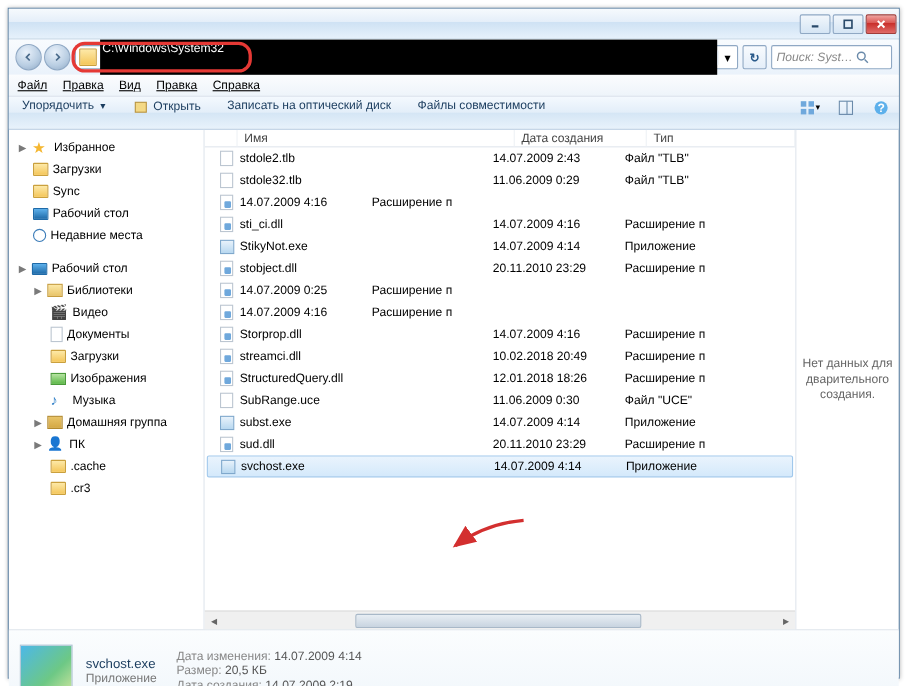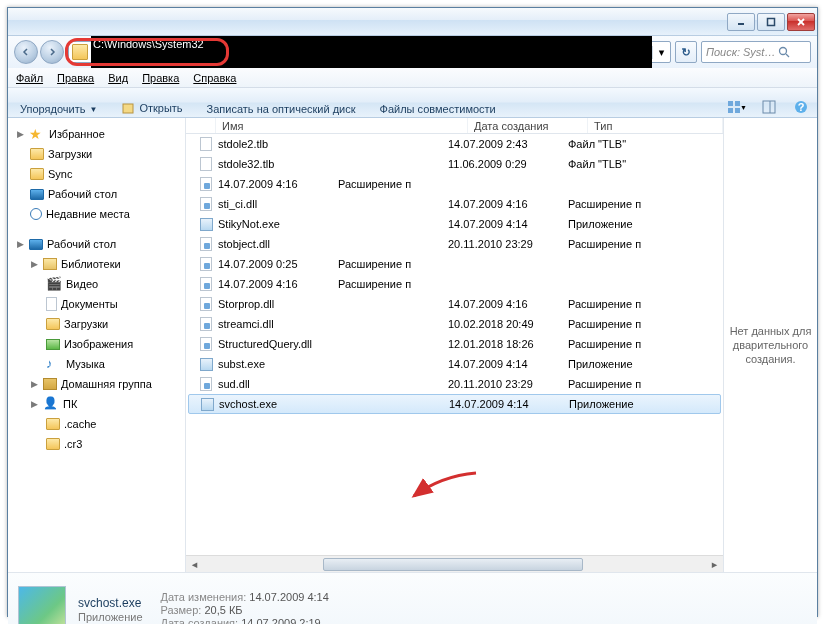--- a/index.html
+++ b/index.html
@@ -17,21 +17,21 @@
 .addr-icon{width:16px;height:16px;margin:0 3px;background:linear-gradient(#fde9a8,#f4c65a);border:1px solid #caa03d;border-radius:1px}
 .addr-text{flex:1;padding:0 2px;background:#000000;color:#fff;height:32px;line-height:16px}
 .addr-drop{width:18px;border-left:1px solid #cfd9e4;display:flex;align-items:center;justify-content:center}
 .refresh{width:22px;height:22px;border:1px solid #8fa8c4;border-radius:2px;background:linear-gradient(#f8fbfe,#e4eef9);display:flex;align-items:center;justify-content:center;color:#2a5a8a;font-weight:bold}
 .search{width:110px;height:22px;border:1px solid #8fa8c4;border-radius:2px;background:#fff;display:flex;align-items:center;padding:0 4px;color:#888;font-style:italic;gap:3px}
 .search svg{flex-shrink:0}
 .search span{overflow:hidden;text-overflow:ellipsis;white-space:nowrap}
 .menubar{height:20px;display:flex;align-items:center;padding:0 8px;gap:14px;background:linear-gradient(#fbfcfe,#eef4fa);border-bottom:1px solid #d4dde8}
 .menubar span{cursor:default}
 .menubar .u{text-decoration:underline}
-.toolbar{height:30px;display:flex;align-items:flex-end;padding:0 6px;gap:12px;background:linear-gradient(#f4f9fe,#e3eef9 48%,#d5e6f5 52%,#e8f2fb);border-bottom:1px solid #b8cde2}
+.toolbar{height:30px;display:flex;align-items:flex-start;padding:0 6px;gap:12px;background:linear-gradient(#f4f9fe,#e3eef9 48%,#d5e6f5 52%,#e8f2fb);border-bottom:1px solid #b8cde2}
 .tbtn{display:flex;align-items:center;gap:4px;padding:2px 6px;color:#1a3c5e;cursor:default}
 .tbtn .drop{font-size:8px;color:#1a3c5e}
 .tspacer{flex:1}
 .ticon{width:20px;height:20px;display:flex;align-items:center;justify-content:center}
 .body{display:flex;height:454px}
 .sidebar{width:178px;border-right:1px solid #e0e6ed;overflow:auto;padding:6px 0}
 .tree-item{display:flex;align-items:center;height:20px;padding-left:8px;gap:4px;cursor:default}
 .tree-item.l1{padding-left:22px}
 .tree-item.l2{padding-left:38px}
 .tree-exp{width:9px;height:9px;display:flex;align-items:center;justify-content:center;font-size:9px;color:#7a7a7a}
@@ -344,20 +344,28 @@
           <div class="row">
             <div class="r-icon">
               <div class="dll"></div>
             </div>
             <div class="r-name">StructuredQuery.dll</div>
             <div class="r-date">12.01.2018 18:26</div>
             <div class="r-type">Расширение п</div>
           </div>
           <div class="row">
             <div class="r-icon">
+              <div class="tlb"></div>
+            </div>
+            <div class="r-name">SubRange.uce</div>
+            <div class="r-date">11.06.2009 0:30</div>
+            <div class="r-type">Файл "UCE"</div>
+          </div>
+          <div class="row">
+            <div class="r-icon">
               <div class="exe"></div>
             </div>
             <div class="r-name">subst.exe</div>
             <div class="r-date">14.07.2009 4:14</div>
             <div class="r-type">Приложение</div>
           </div>
           <div class="row">
             <div class="r-icon">
               <div class="dll"></div>
             </div>

